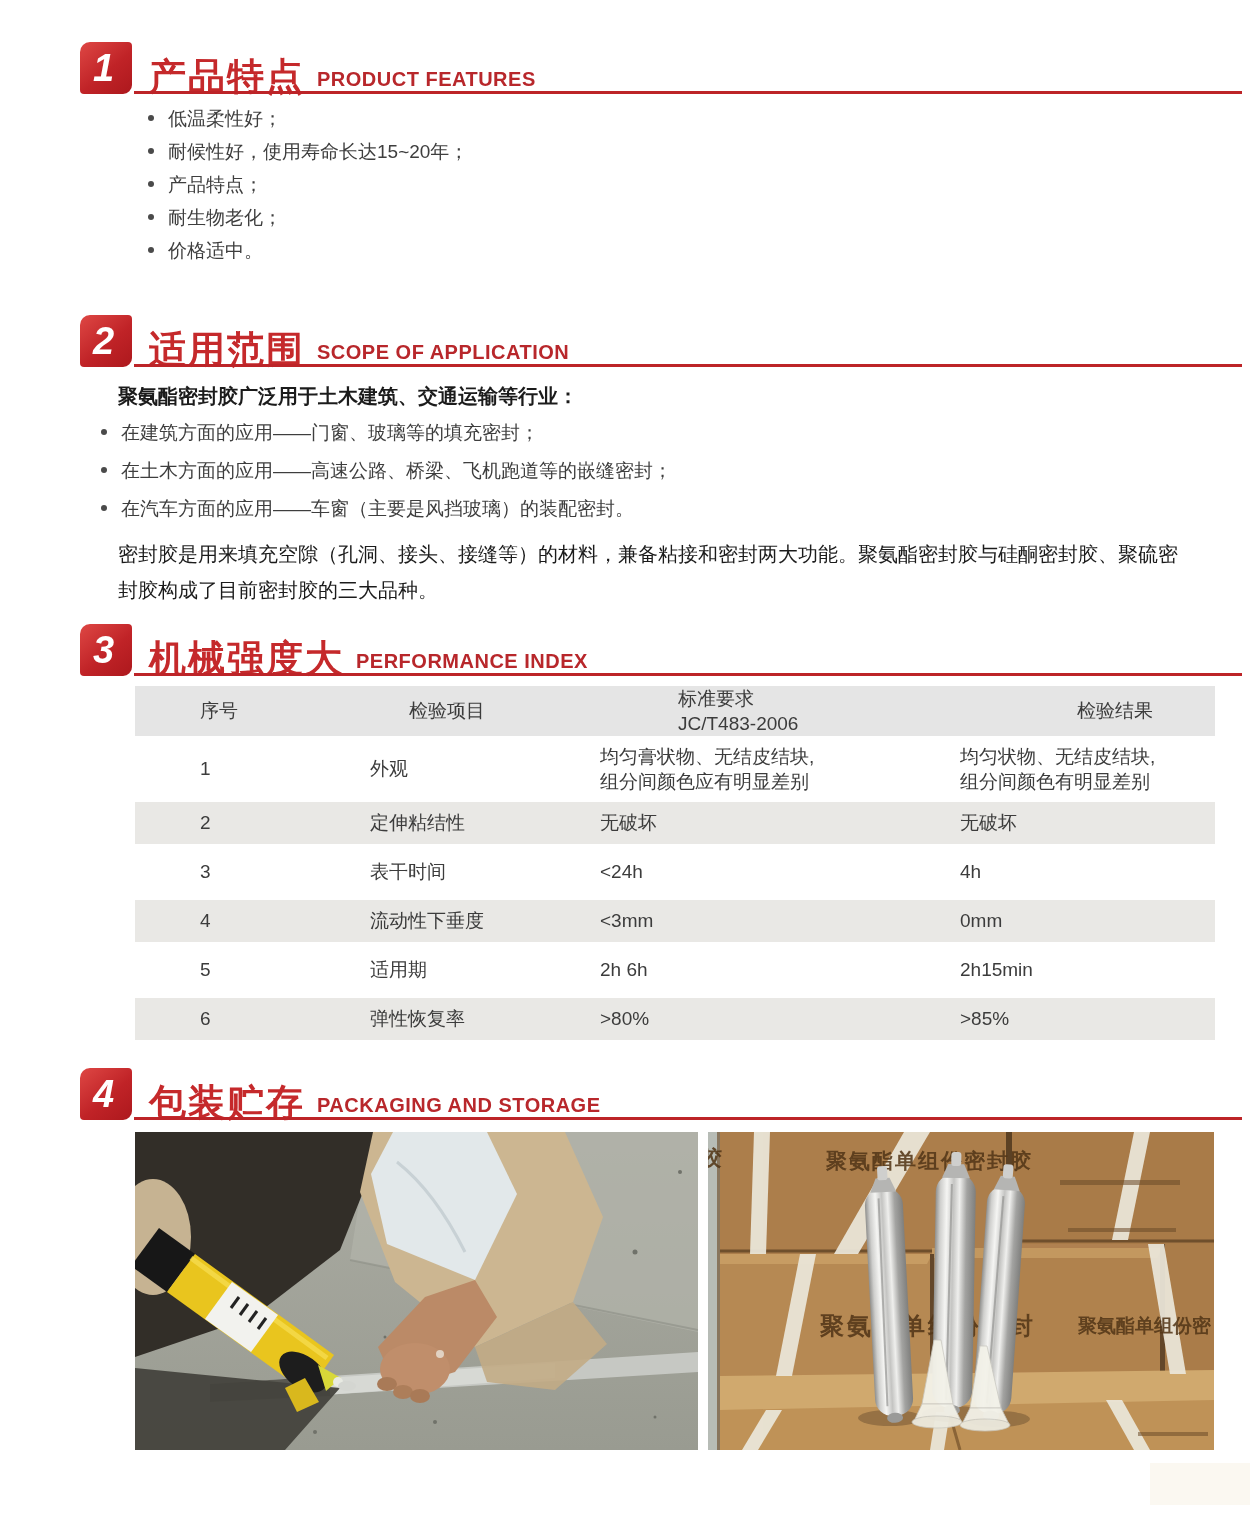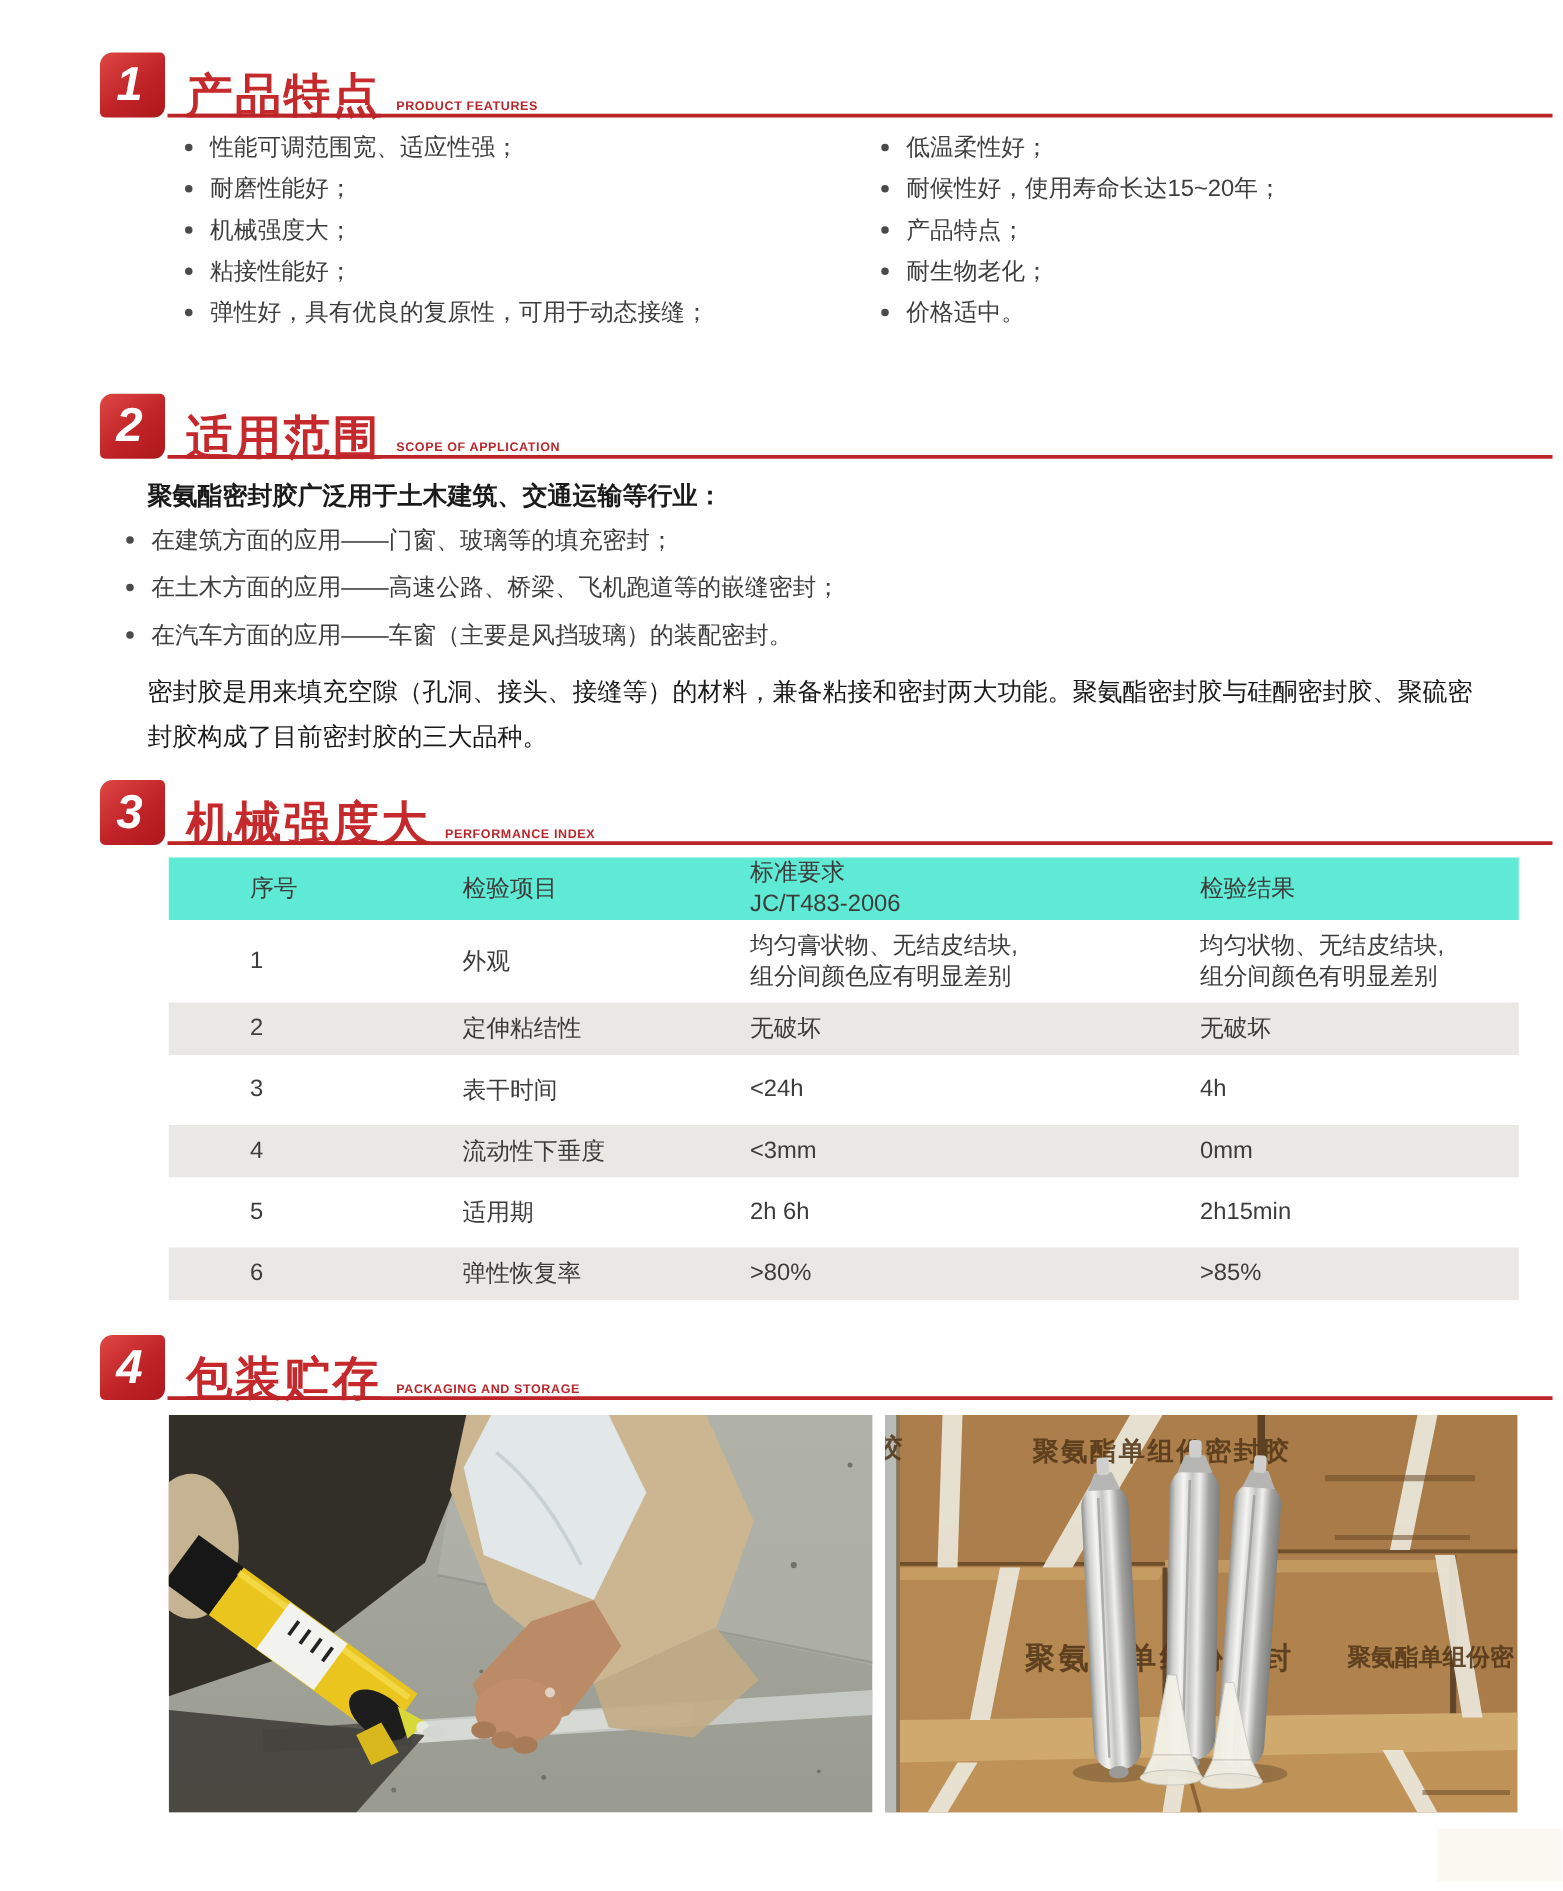--- a/index.html
+++ b/index.html
@@ -10,21 +10,21 @@
   
   .sec{position:relative;display:flex;align-items:flex-end;height:52px;width:1250px;}
   .sec .numbox{
     margin-left:80px;width:52px;height:52px;flex:0 0 52px;
     background:linear-gradient(140deg,#da4240 8%,#c02327 55%,#ad181d 100%);
     border-radius:10px 4px 9px 4px;color:#ffffff;
     display:flex;align-items:center;justify-content:center;
     font-style:italic;font-weight:bold;font-size:38px;box-sizing:border-box;padding-right:5px;
   }
   .sec .ctitle{margin-left:17px;font-size:37px;font-weight:bold;color:#c5292b;line-height:0.95;letter-spacing:2px;text-decoration:underline;}
-  .sec .etitle{margin-left:12px;margin-bottom:3px;font-size:10px;font-weight:bold;color:#b8272b;letter-spacing:0.5px;white-space:nowrap;}
+  .sec .etitle{margin-left:12px;margin-bottom:3px;font-size:20px;font-weight:bold;color:#b8272b;letter-spacing:0.5px;white-space:nowrap;}
   .sec .redline{position:absolute;left:134px;right:8px;bottom:0;height:3px;background:#bd2428;}
   
   .bullet{position:relative;padding-left:25px;font-size:19px;line-height:21px;margin-bottom:12px;color:#3e3e3e;}
   .bullet::before{content:"";position:absolute;left:5px;top:7px;width:6px;height:6px;border-radius:50%;background:#4a4a4a;}
   
   .features{display:flex;padding-left:143px;margin-top:14px;}
   .features .colL{flex:0 0 557px;}
   .features .colR{flex:1 1 auto;}
   
   .sec1wrap{margin-top:42px;}
@@ -35,21 +35,21 @@
   .scope .note{margin-left:22px;margin-top:6px;width:1060px;font-size:20px;font-weight:normal;color:#1b1b1b;line-height:36px;}
   
   .sec3wrap{margin-top:16px;}
   .ptable{width:1080px;margin:10px 0 0 135px;font-size:19px;color:#3c3c3c;}
   .prow{display:grid;grid-template-columns:205px 235px 360px 280px;align-items:center;}
   .prow>div{box-sizing:border-box;}
   .prow .c1{padding-left:65px;}
   .prow .c2{padding-left:30px;}
   .prow .c3{padding-left:25px;}
   .prow .c4{padding-left:25px;}
-  .prow.head{background:#5eead4;min-height:48px;}
+  .prow.head{background:#e5e5e5;min-height:48px;gap:39px;}
   .prow.gray{background:#e9e8e5;min-height:42px;}
   .prow.white{background:#ffffff;min-height:56px;}
   .prow.tall{min-height:66px;}
   .prow .ln{display:block;line-height:25px;}
   
   .sec4wrap{margin-top:28px;}
   .pack{padding-left:143px;margin-top:8px;}
   .photos{display:flex;gap:10px;margin:12px 0 0 135px;}
   .photos svg{display:block;}
   .artifact{position:absolute;right:0;bottom:8px;width:100px;height:42px;background:#f8f2e6;opacity:.55;}
@@ -58,27 +58,20 @@
 <body>
 
 <div class="sec1wrap">
   <div class="sec">
     <div class="numbox">1</div>
     <div class="ctitle">产品特点</div>
     <div class="etitle">PRODUCT FEATURES</div>
     <div class="redline"></div>
   </div>
   <div class="features">
-    <div class="colL">
-      <div class="bullet">性能可调范围宽、适应性强；</div>
-      <div class="bullet">耐磨性能好；</div>
-      <div class="bullet">机械强度大；</div>
-      <div class="bullet">粘接性能好；</div>
-      <div class="bullet">弹性好，具有优良的复原性，可用于动态接缝；</div>
-    </div>
     <div class="colR">
       <div class="bullet">低温柔性好；</div>
       <div class="bullet">耐候性好，使用寿命长达15~20年；</div>
       <div class="bullet">产品特点；</div>
       <div class="bullet">耐生物老化；</div>
       <div class="bullet">价格适中。</div>
     </div>
   </div>
 </div>
 

